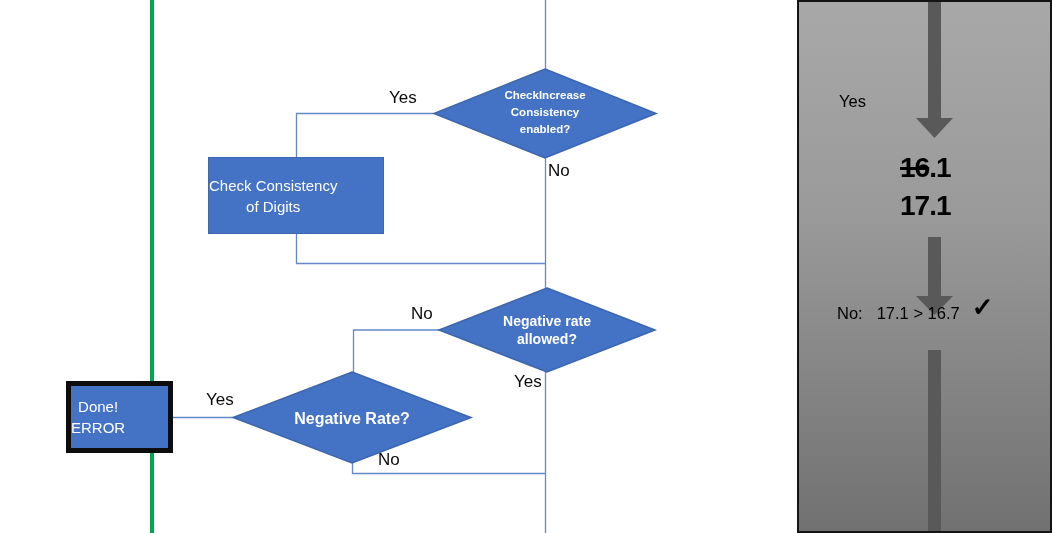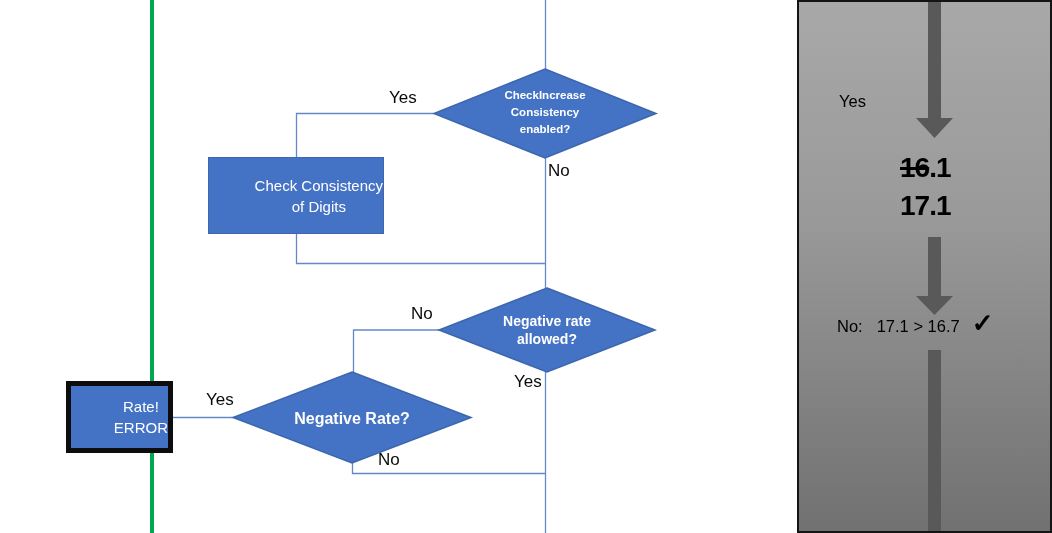--- a/index.html
+++ b/index.html
@@ -12,41 +12,41 @@
   #flow-svg{position:absolute;left:0;top:0;z-index:2;}
   .conn{fill:none;stroke:#6389CB;stroke-width:1.3px;}
   .diamond{fill:#4472C4;stroke:#3C66AE;stroke-width:1.5px;}
   .flow-label{position:absolute;z-index:4;color:#0a0a0a;font-size:17px;line-height:20px;}
   .diamond-text{
     position:absolute;z-index:4;color:#ffffff;text-align:center;
     font-weight:700;white-space:pre-line;
   }
   .proc-box{
     position:absolute;z-index:3;box-sizing:border-box;background:#4472C4;
-    display:flex;align-items:center;justify-content:flex-end;text-align:center;
+    display:flex;align-items:center;justify-content:flex-start;text-align:center;
     color:#fff;white-space:pre-line;
   }
   #box-check{left:208px;top:157px;width:176px;height:77px;border:1px solid #3C66AE;
     font-size:15px;line-height:21px;}
   #box-done{left:66px;top:381px;width:107px;height:72px;border:5px solid #0d0d0d;
     font-size:15px;line-height:21px;}
   
   #side-panel{
     position:absolute;left:797px;top:0;width:255px;height:533px;box-sizing:border-box;
     border:2px solid #141414;background:linear-gradient(to bottom,#a8a8a8 0%,#9a9a9a 40%,#717171 100%);
     z-index:2;
   }
   #panel-inner{position:relative;width:100%;height:100%;}
   #arrow-svg{position:absolute;left:0;top:0;}
   .panel-text{position:absolute;color:#000;font-size:16.5px;line-height:25px;}
   #panel-annotation{left:2px;top:164px;width:94px;text-align:center;}
   #panel-annotation span{display:block;}
   #panel-numbers{left:101px;top:147px;font-size:28px;line-height:38px;letter-spacing:-1px;color:#000;font-weight:bold;}
   #panel-numbers .struck{text-decoration:line-through;text-decoration-thickness:3px;}
-  #result-row{left:38px;top:312px;display:flex;align-items:center;}
+  #result-row{left:38px;top:299px;display:flex;}
   #result-comparison{margin-left:14px;}
   #result-check{margin-left:12px;font-size:26px;font-weight:bold;margin-top:-6px;}
 </style>
 </head>
 <body>
 
 <div id="stage">
 
   <div class="green-line"></div>
 
@@ -69,21 +69,21 @@
 enabled?</div>
   <div class="diamond-text" style="left:467px;top:313px;width:160px;font-size:14px;line-height:17.5px;">Negative rate
 allowed?</div>
   <div class="diamond-text" style="left:272px;top:410px;width:160px;font-size:16px;">Negative Rate?</div>
 
   <div class="proc-box" id="box-check">
     <span>Check Consistency
 of Digits</span>
   </div>
   <div class="proc-box" id="box-done">
-    <span>Rate!
+    <span>Done!
 ERROR</span>
   </div>
 
   <div class="flow-label" style="left:389px;top:88px;">Yes</div>
   <div class="flow-label" style="left:548px;top:161px;">No</div>
   <div class="flow-label" style="left:411px;top:304px;">No</div>
   <div class="flow-label" style="left:514px;top:372px;">Yes</div>
   <div class="flow-label" style="left:206px;top:390px;">Yes</div>
   <div class="flow-label" style="left:378px;top:450px;">No</div>
 

